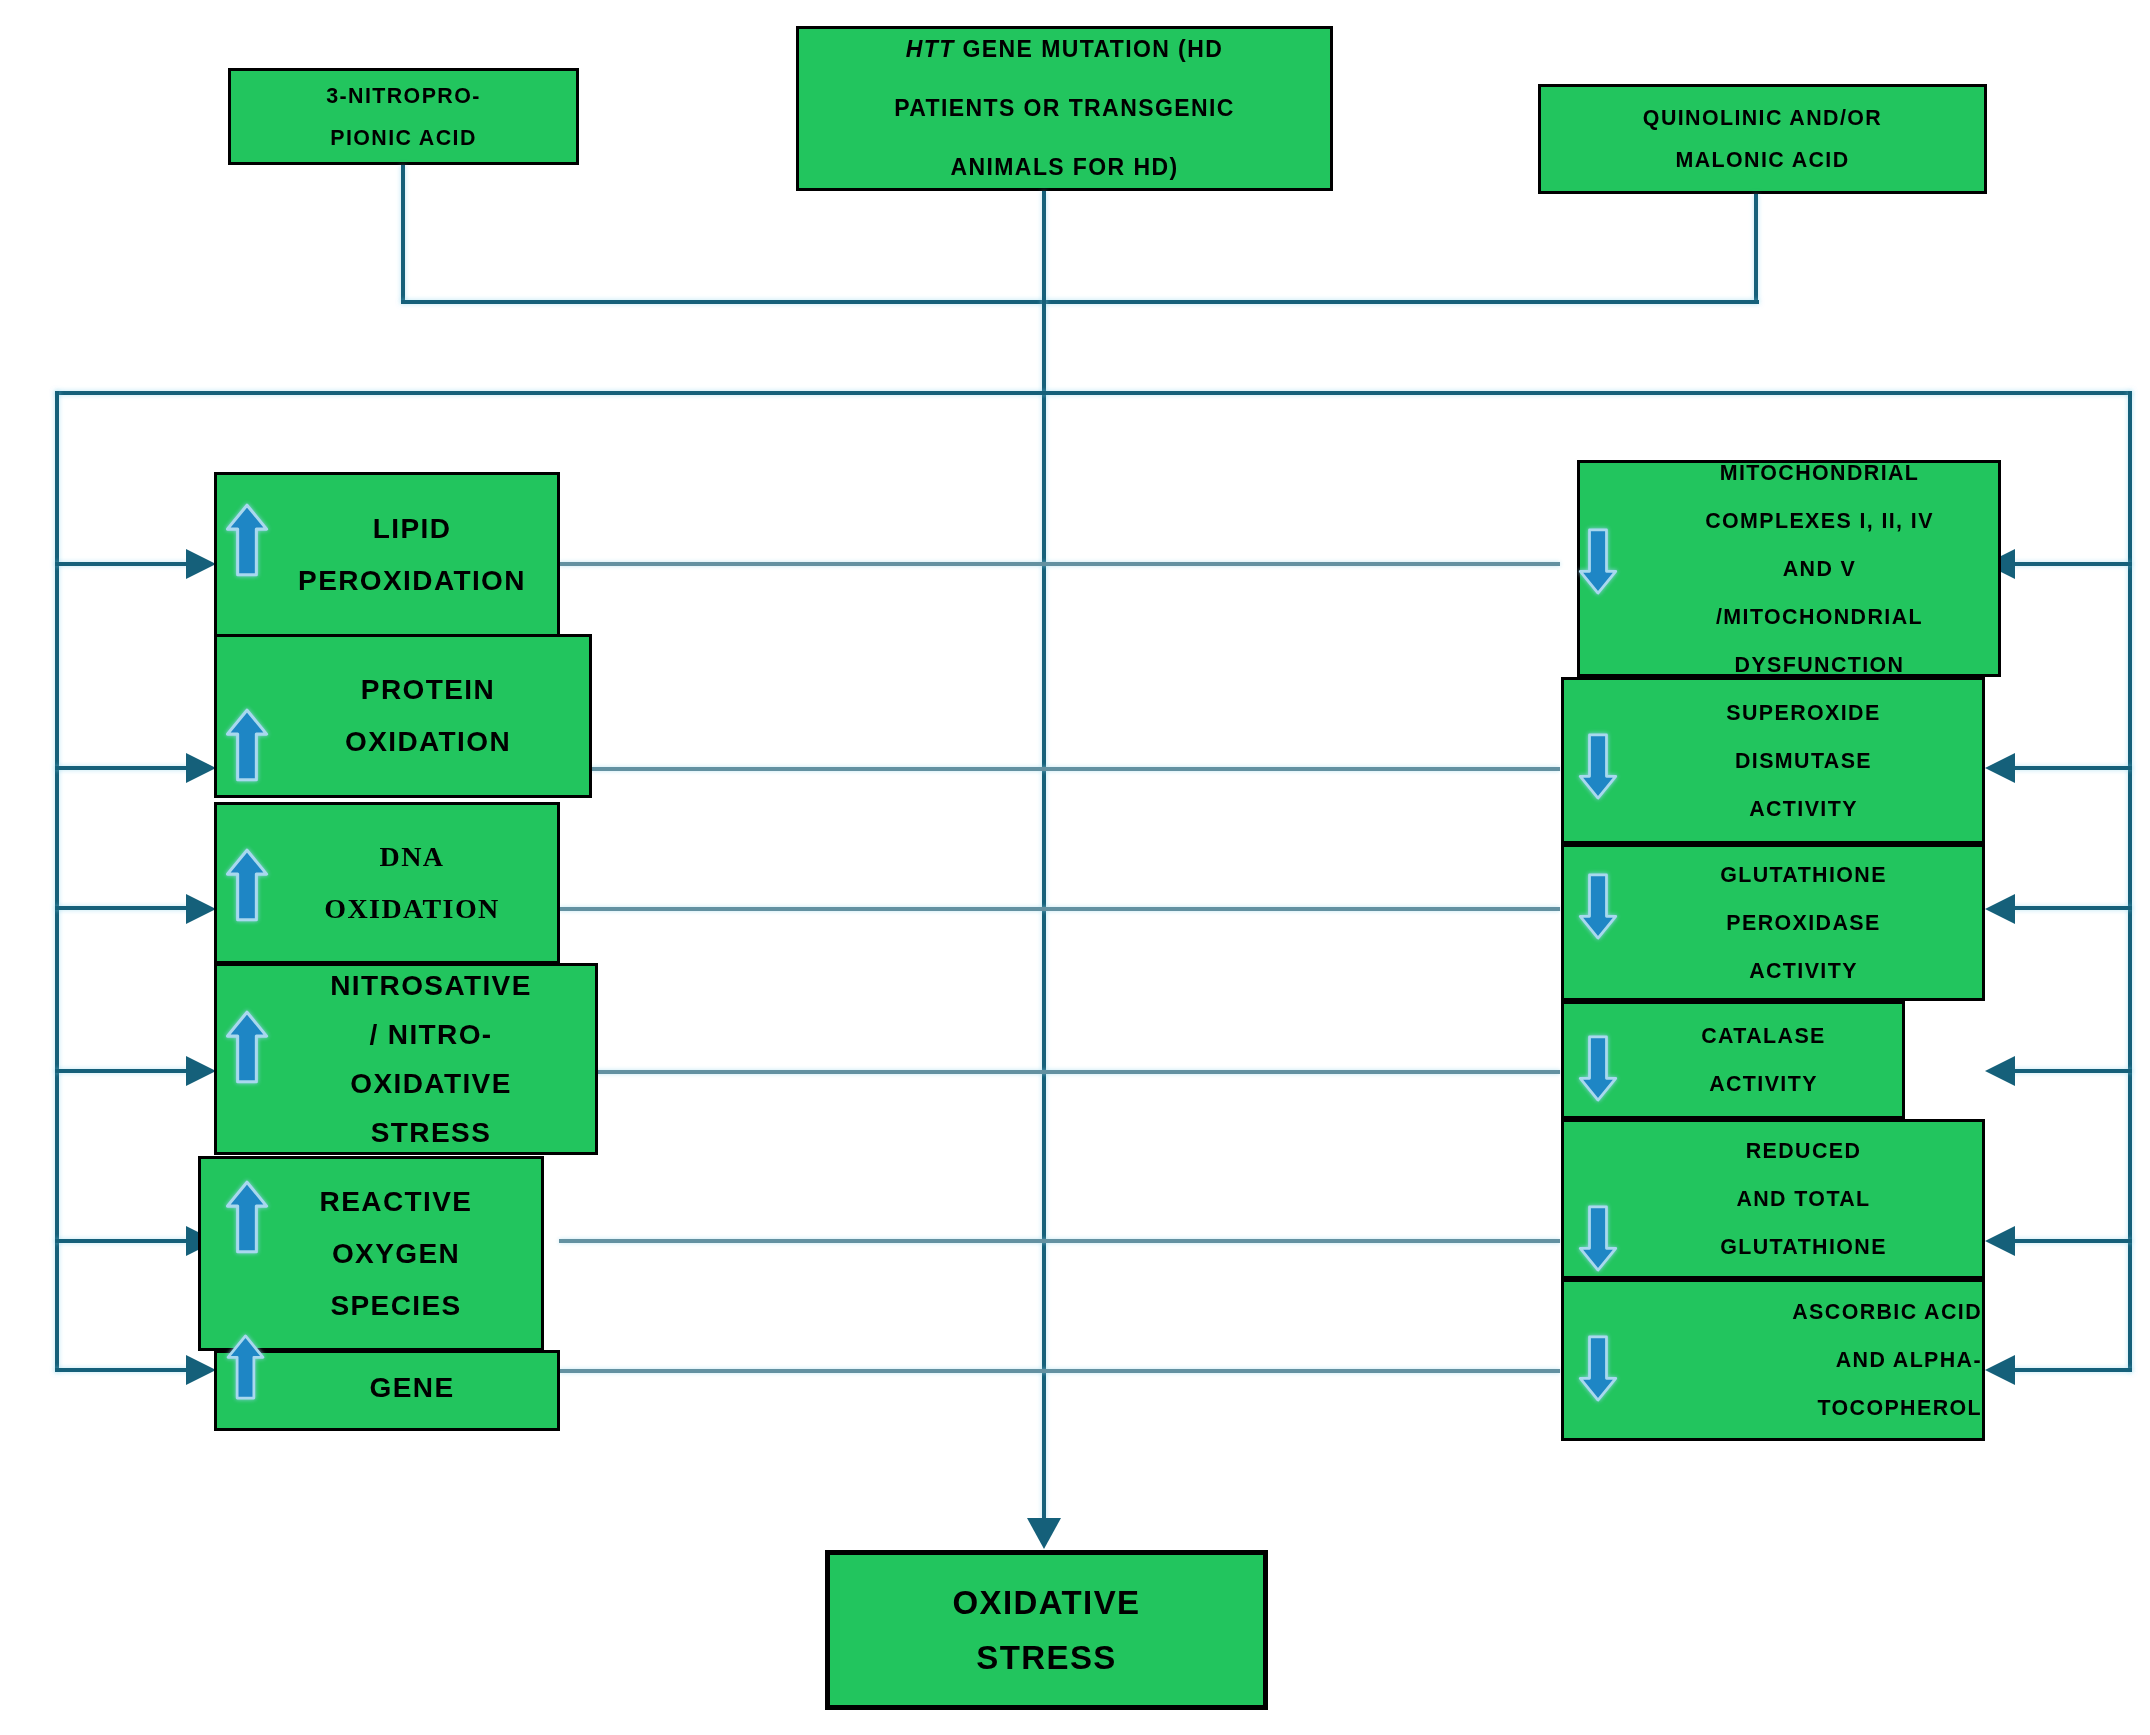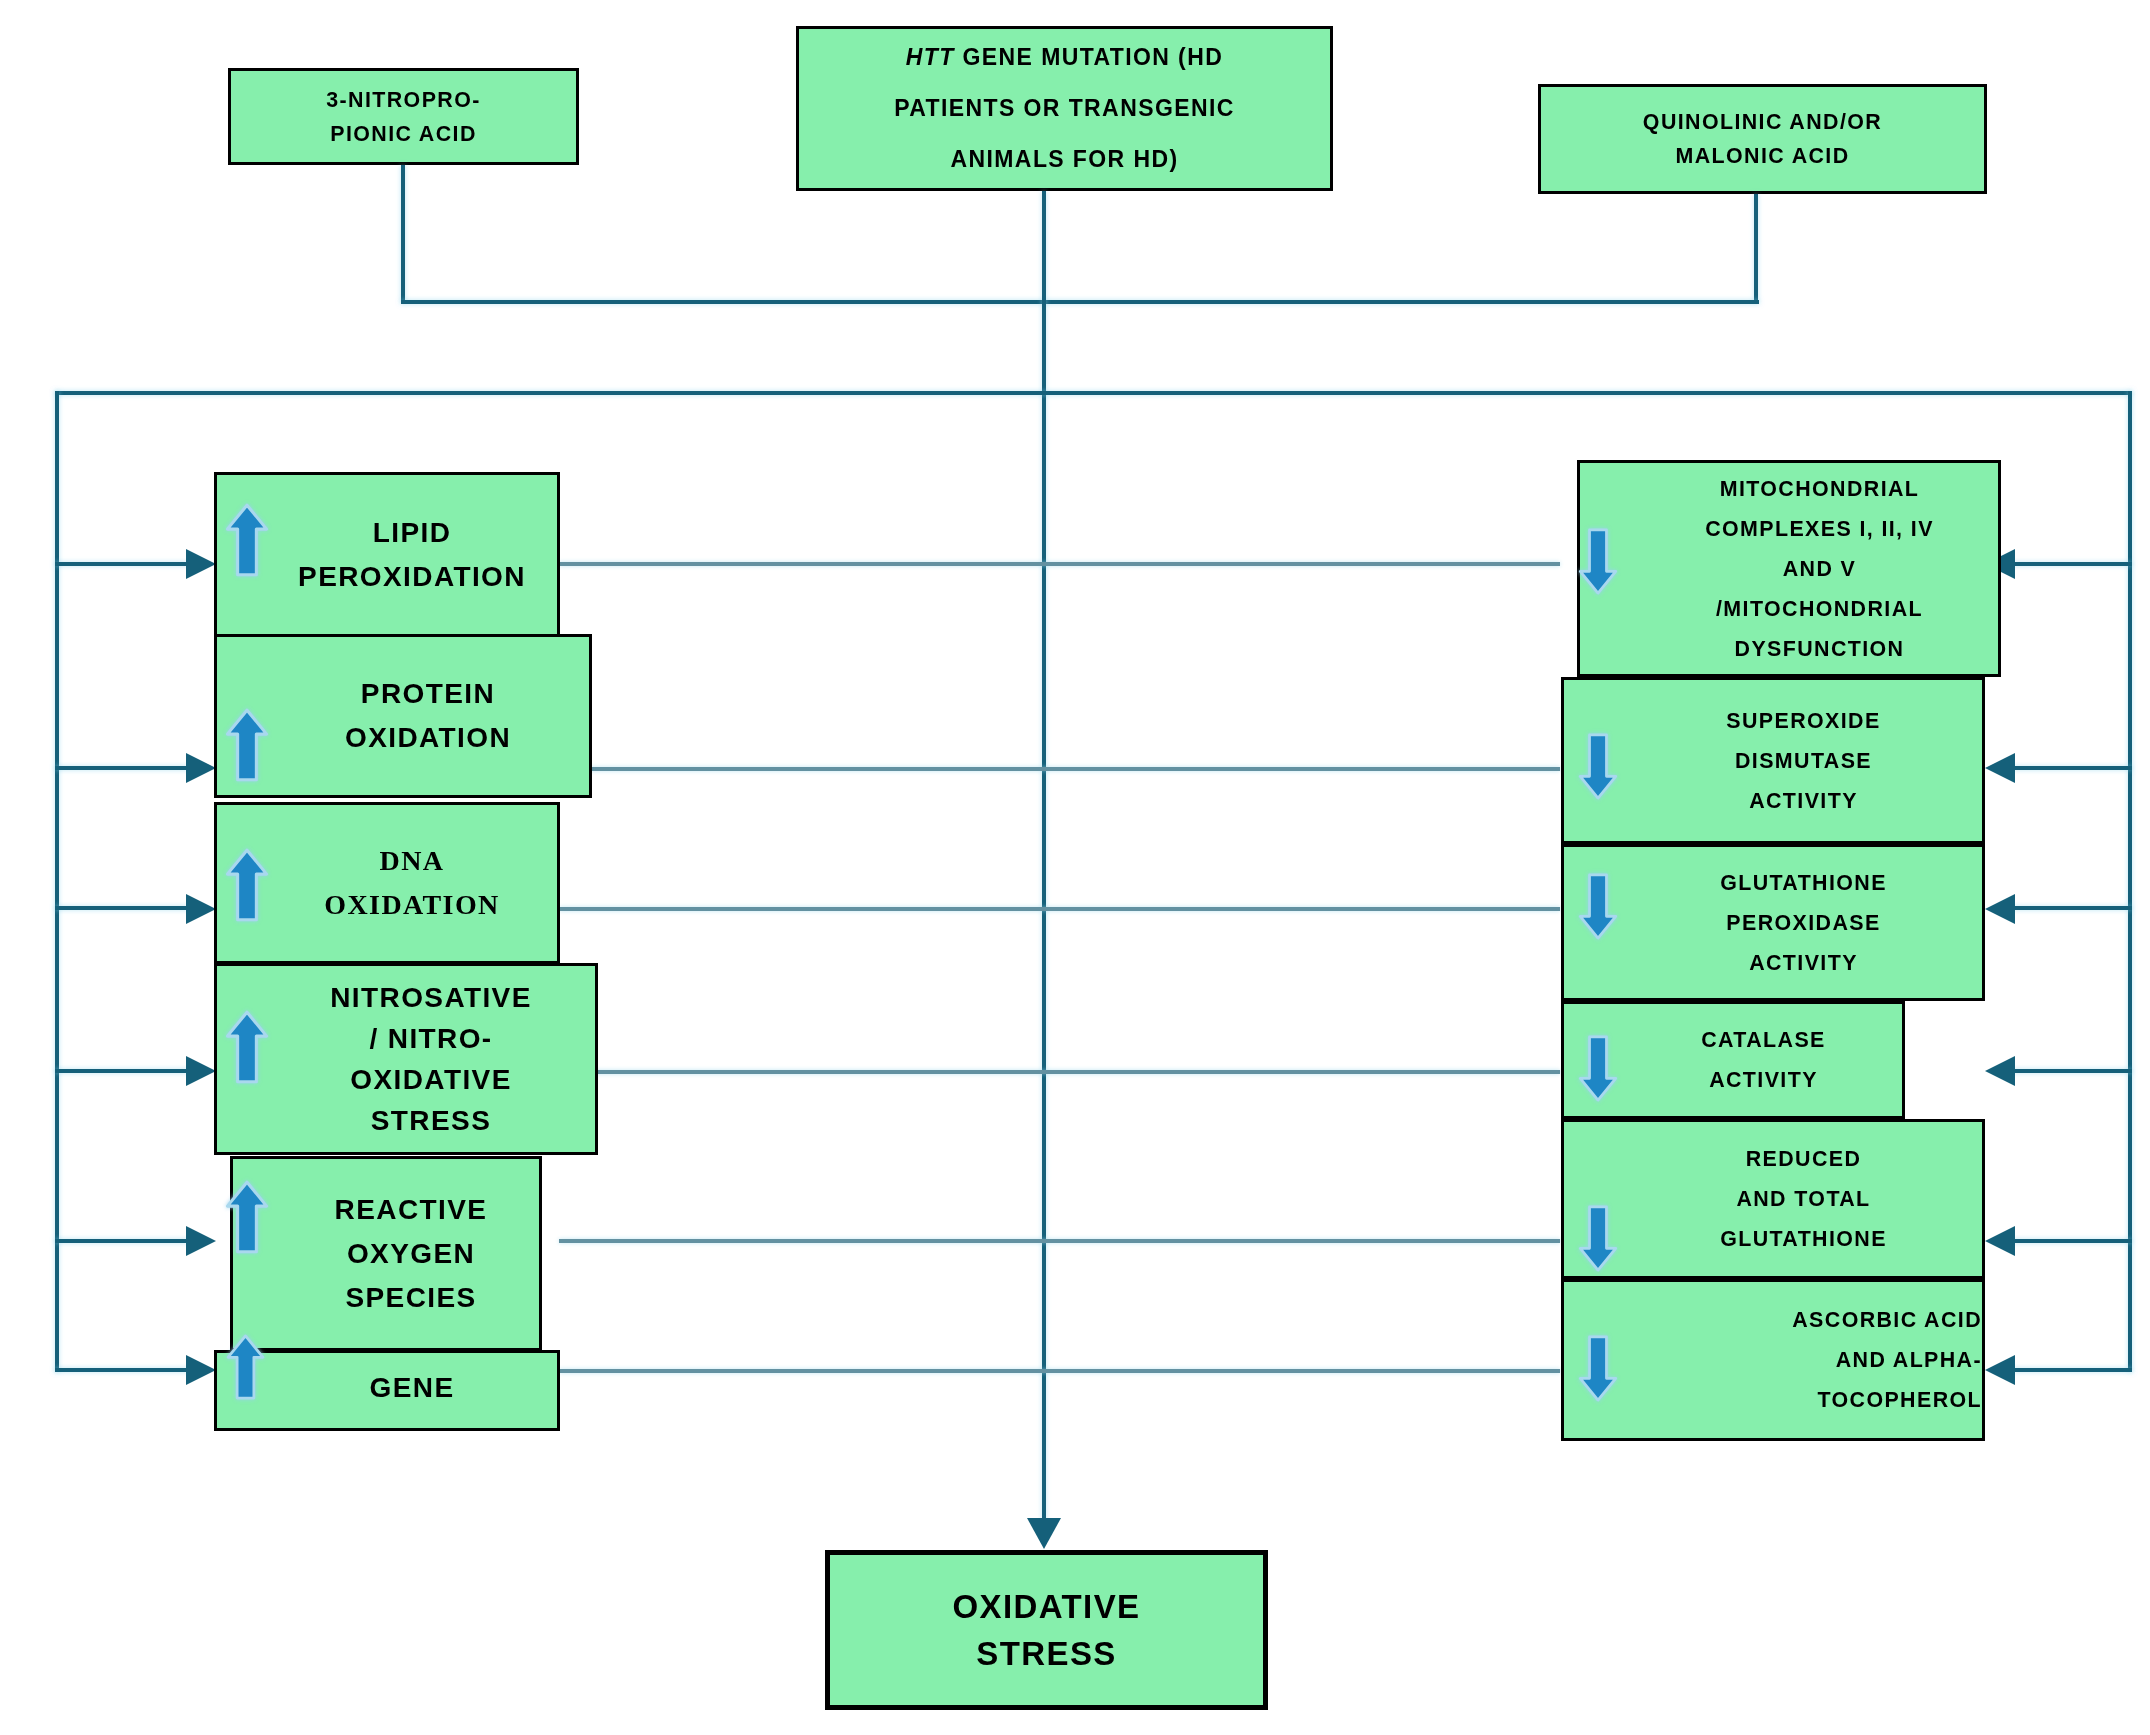--- a/index.html
+++ b/index.html
@@ -7,29 +7,30 @@
     position:relative;
     width:2151px;height:1736px;
     background:#ffffff;
     font-family:"Liberation Sans", sans-serif;
     font-weight:700;
     color:#000;
     overflow:hidden;
   }
   .box{
     position:absolute;
-    background:#86efac;
+    background:#22c55e;
     border:3.6px solid #000;
     display:flex;
     flex-direction:column;
     align-items:center;
     justify-content:center;
     text-align:center;
     box-sizing:border-box;
     letter-spacing:1.4px;
+    gap:8px;
   }
   .box .ln{display:block;white-space:pre;}
   .topbox{font-size:21.4px;line-height:34px;}
   .htt{font-size:23px;line-height:51px;}
   .leftbox{font-size:28px;line-height:44px;padding-left:50px;}
   .rightbox{font-size:21.4px;line-height:40px;padding-left:61px;}
   .finalbox{font-size:33px;line-height:47px;border-width:5px;letter-spacing:1.4px;}
   .it{font-style:italic;}
   .line{
     position:absolute;
@@ -125,21 +126,21 @@
   <div class="box leftbox" style="left:214px;top:802px;width:346px;height:162px;font-family:Liberation Serif, serif;">
     <span class="ln">DNA</span>
     <span class="ln">OXIDATION</span>
   </div>
   <div class="box leftbox" style="left:214px;top:963px;width:384px;height:192px;line-height:41px;">
     <span class="ln">NITROSATIVE</span>
     <span class="ln">/ NITRO-</span>
     <span class="ln">OXIDATIVE</span>
     <span class="ln">STRESS</span>
   </div>
-  <div class="box leftbox" style="left:230px;top:1156px;width:312px;height:195px;align-items:center;">
+  <div class="box leftbox" style="left:198px;top:1156px;width:346px;height:195px;align-items:center;">
     <span class="ln">REACTIVE</span>
     <span class="ln">OXYGEN</span>
     <span class="ln">SPECIES</span>
   </div>
   <div class="box leftbox" style="left:214px;top:1350px;width:346px;height:81px;align-items:center;justify-content:flex-start;padding-top:13px;">
     <span class="ln">GENE</span>
   </div>
 
   <svg class="glyph" style="left:225px;top:503px;" width="44" height="74" viewBox="0 0 20 34">
       <polygon points="10,1 19,12 14.3,12 14.3,33 5.7,33 5.7,12 1,12" fill="#1e86c5" stroke="#a9d8ee" stroke-width="1.4" stroke-linejoin="round"></polygon>

